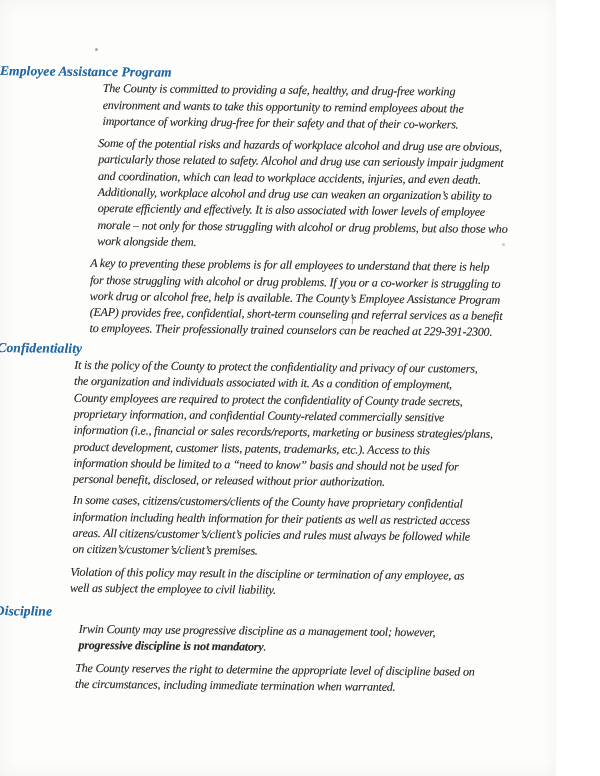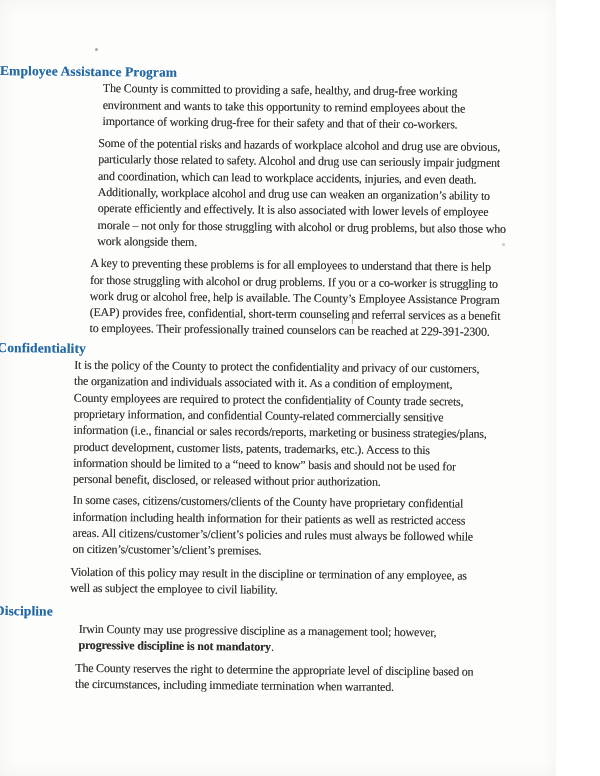--- a/index.html
+++ b/index.html
@@ -7,20 +7,21 @@
     width: 600px; height: 776px;
     background: #ffffff;
     overflow: hidden;
     font-family: "Liberation Serif", "DejaVu Serif", serif;
   }
   .page {
     position: relative;
     width: 556px; height: 776px;
     background: #fdfdfc;
     box-shadow: inset 0 0 18px rgba(190,190,190,0.18);
+    font-style: italic;
   }
   .content {
     position: absolute;
     top: 64px; left: 0; right: 0;
     transform: rotate(0.55deg);
     transform-origin: 100px 10px;
     color: #2e2d2c;
     font-size: 12px;
     letter-spacing: -0.2px;
     line-height: 16.3px;

